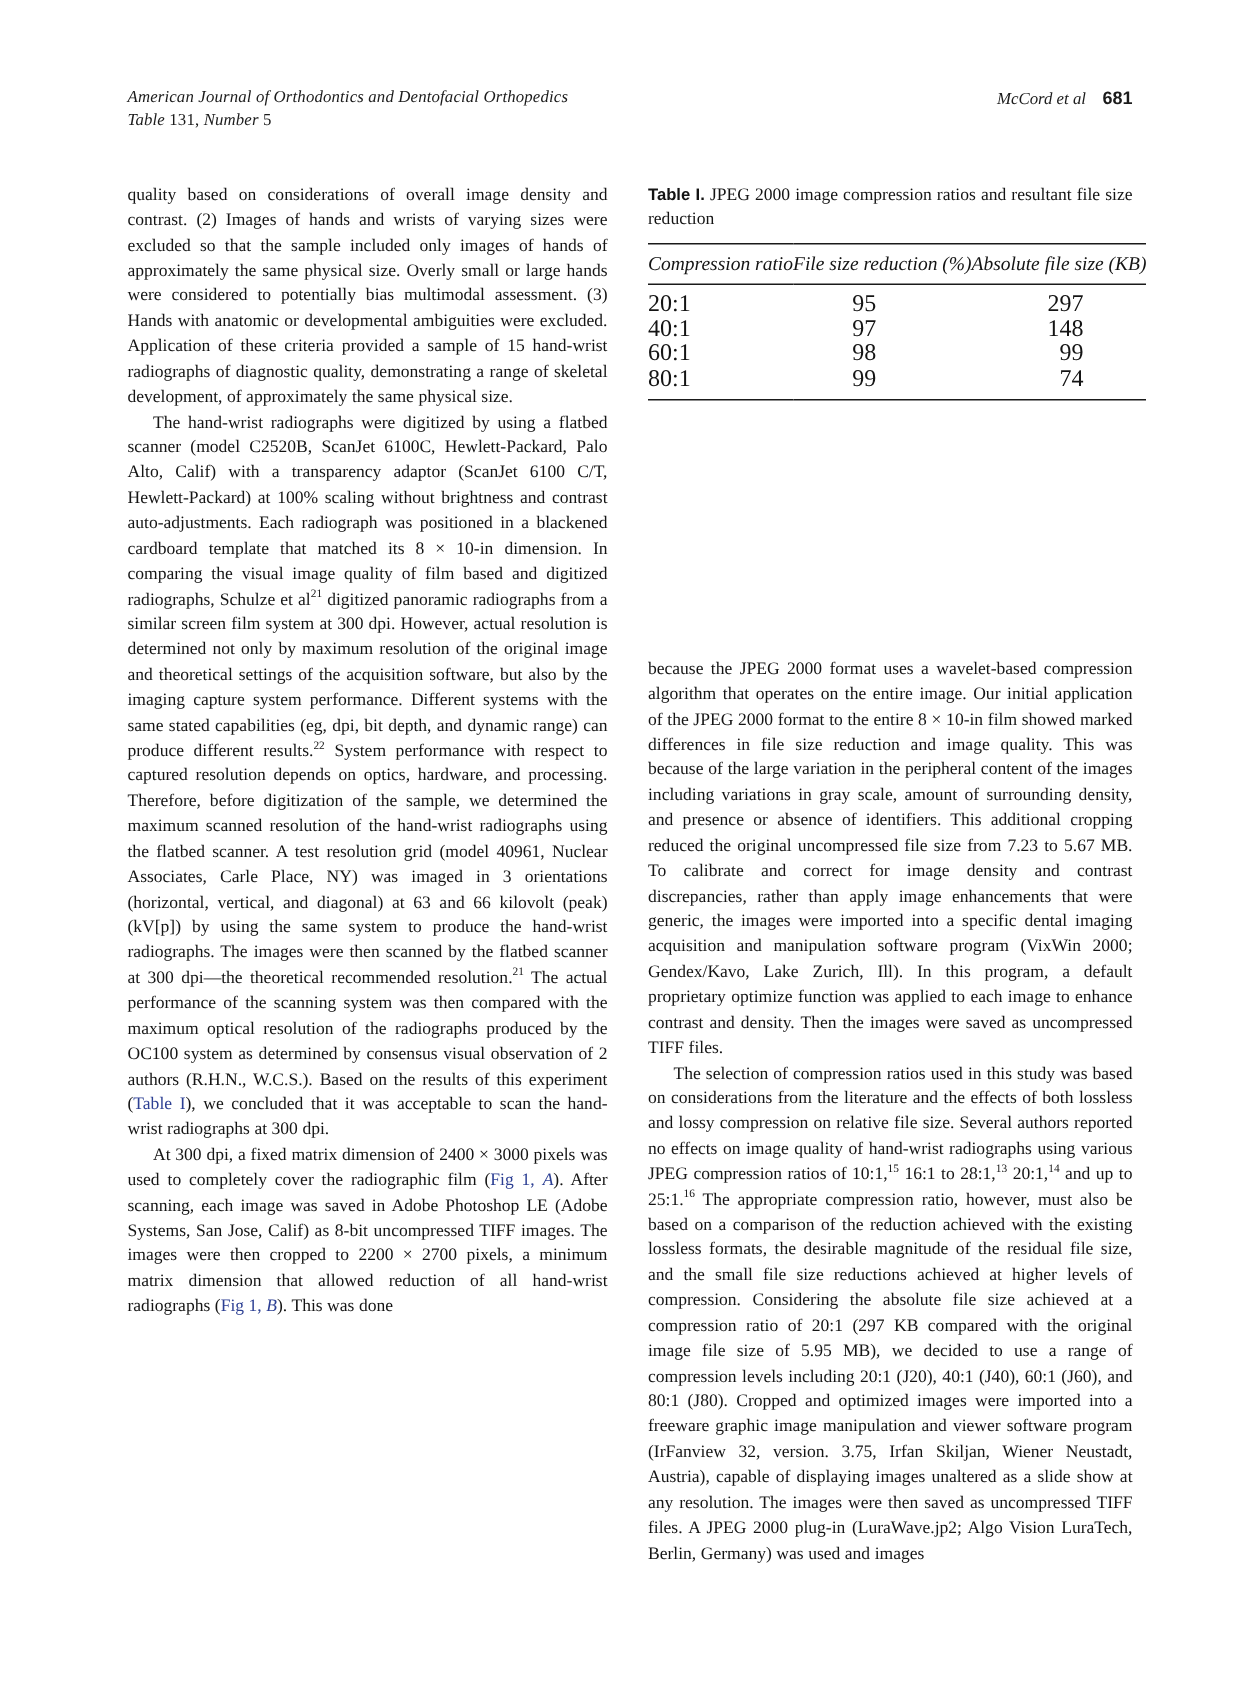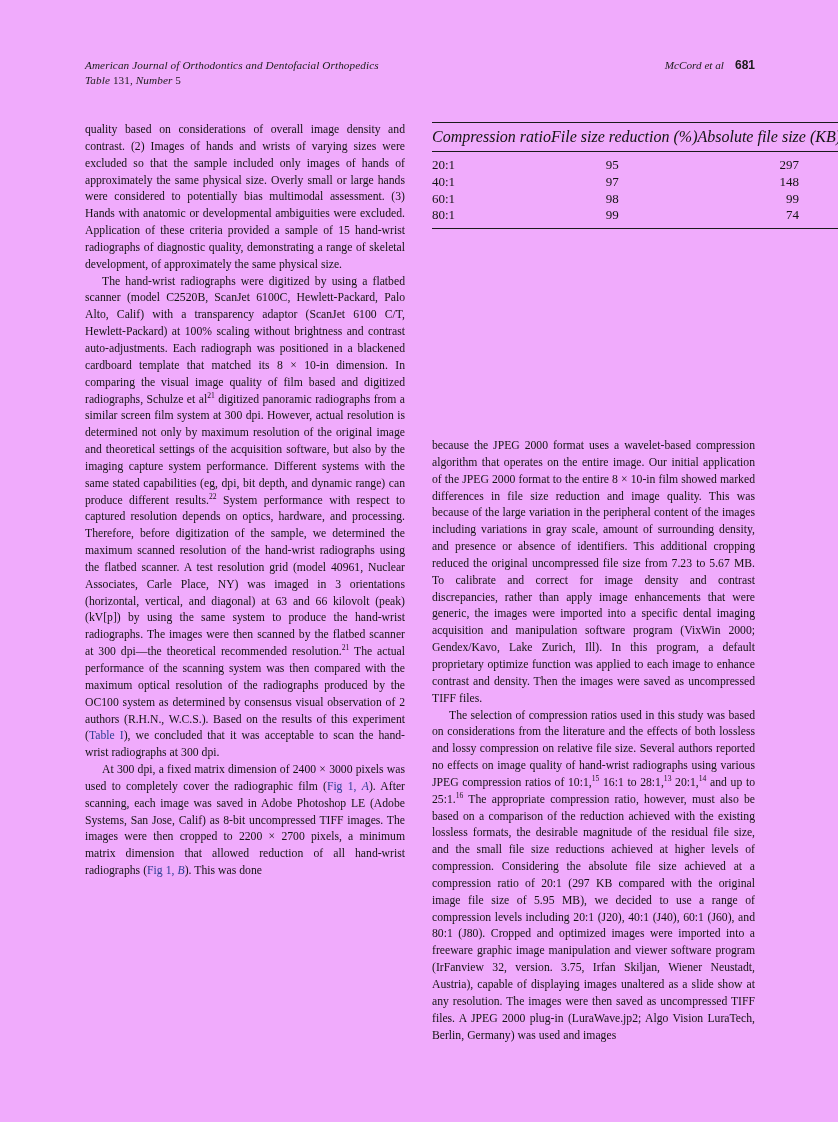--- a/index.html
+++ b/index.html
@@ -8,21 +8,21 @@
     padding: 0;
     background: #8a8a8a;
   }
   body {
     font-family: "Liberation Serif", "DejaVu Serif", serif;
   }
   .page {
     position: relative;
     width: 838px;
     height: 1122px;
-    background: #f0abfc;
+    background: #ffffff;
     overflow: hidden;
     box-sizing: border-box;
   }
   
   .runhead {
     position: absolute;
     left: 85px;
     top: 58px;
     width: 670px;
     height: 34px;
@@ -115,32 +115,32 @@
   }
   table.data {
     width: 100%;
     border-collapse: collapse;
     font-size: 10.4px;
     color: #141414;
   }
   table.data thead th {
     font-style: italic;
     font-weight: normal;
-    font-size: 16px;
+    font-size: 13px;
     padding: 5px 0 5px 0;
     white-space: nowrap;
     border-top: 1.6px solid #1a1a1a;
     border-bottom: 1.2px solid #1a1a1a;
   }
   table.data thead th.c1 { text-align: left;   width: 36%; }
   table.data thead th.c2 { text-align: right; width: 36%; }
   table.data thead th.c3 { text-align: right;  width: 28%; }
   table.data tbody td {
     padding: 1.6px 0;
-    font-size: 13px;
+    font-size: 16px;
     line-height: 13.6px;
   }
   table.data tbody tr:first-child td { padding-top: 6px; }
   table.data tbody tr:last-child  td { padding-bottom: 6px; margin-left: 40px; }
   table.data tbody td.c1 { text-align: left; }
   table.data tbody td.c2 { text-align: center; padding-right: 24px; }
   table.data tbody td.c3 { text-align: right;  padding-right: 42px; }
   table.data tbody { border-bottom: 1.2px solid #1a1a1a; }
 </style>
 </head>
@@ -166,20 +166,21 @@
   <div class="col col-left">
 
     <p class="body">quality based on considerations of overall image density and contrast. (2) Images of hands and wrists of varying sizes were excluded so that the sample included only images of hands of approximately the same physical size. Overly small or large hands were considered to potentially bias multimodal assessment. (3) Hands with anatomic or developmental ambiguities were excluded. Application of these criteria provided a sample of 15 hand-wrist radiographs of diagnostic quality, demonstrating a range of skeletal development, of approximately the same physical size.</p>
 
     <p class="body indent"><span>The hand-wrist radiographs were digitized by using a flatbed scanner (model C2520B, ScanJet 6100C, Hewlett-Packard, Palo Alto, Calif) with a transparency adaptor (ScanJet 6100 C/T, Hewlett-Packard) at 100% scaling without brightness and contrast auto-adjustments. Each radiograph was positioned in a blackened cardboard template that matched its 8 × 10-in dimension. In comparing the visual image quality of film based and digitized radiographs, Schulze et al</span><sup>21</sup><span> digitized panoramic radiographs from a similar screen film system at 300 dpi. However, actual resolution is determined not only by maximum resolution of the original image and theoretical settings of the acquisition software, but also by the imaging capture system performance. Different systems with the same stated capabilities (eg, dpi, bit depth, and dynamic range) can produce different results.</span><sup>22</sup><span> System performance with respect to captured resolution depends on optics, hardware, and processing. Therefore, before digitization of the sample, we determined the maximum scanned resolution of the hand-wrist radiographs using the flatbed scanner. A test resolution grid (model 40961, Nuclear Associates, Carle Place, NY) was imaged in 3 orientations (horizontal, vertical, and diagonal) at 63 and 66 kilovolt (peak) (kV[p]) by using the same system to produce the hand-wrist radiographs. The images were then scanned by the flatbed scanner at 300 dpi—the theoretical recommended resolution.</span><sup>21</sup><span> The actual performance of the scanning system was then compared with the maximum optical resolution of the radiographs produced by the OC100 system as determined by consensus visual observation of 2 authors (R.H.N., W.C.S.). Based on the results of this experiment (</span><span class="xref">Table I</span><span>), we concluded that it was acceptable to scan the hand-wrist radiographs at 300 dpi.</span></p>
 
     <p class="body indent"><span>At 300 dpi, a fixed matrix dimension of 2400 × 3000 pixels was used to completely cover the radiographic film (</span><span class="xref"><span>Fig 1</span><span>, </span><span class="it">A</span></span><span>). After scanning, each image was saved in Adobe Photoshop LE (Adobe Systems, San Jose, Calif) as 8-bit uncompressed TIFF images. The images were then cropped to 2200 × 2700 pixels, a minimum matrix dimension that allowed reduction of all hand-wrist radiographs (</span><span class="xref"><span>Fig 1</span><span>, </span><span class="it">B</span></span><span>). This was done</span></p>
   </div>
 
   <div class="table-block">
+    <p class="table-caption"><span class="tlabel">Table I.</span><span> JPEG 2000 image compression ratios and resultant file size reduction</span></p>
 
     <table class="data">
       <thead>
         <tr>
           <th class="c1">Compression ratio</th>
           <th class="c2">File size reduction (%)</th>
           <th class="c3">Absolute file size (KB)</th>
         </tr>
       </thead>
       <tbody>

